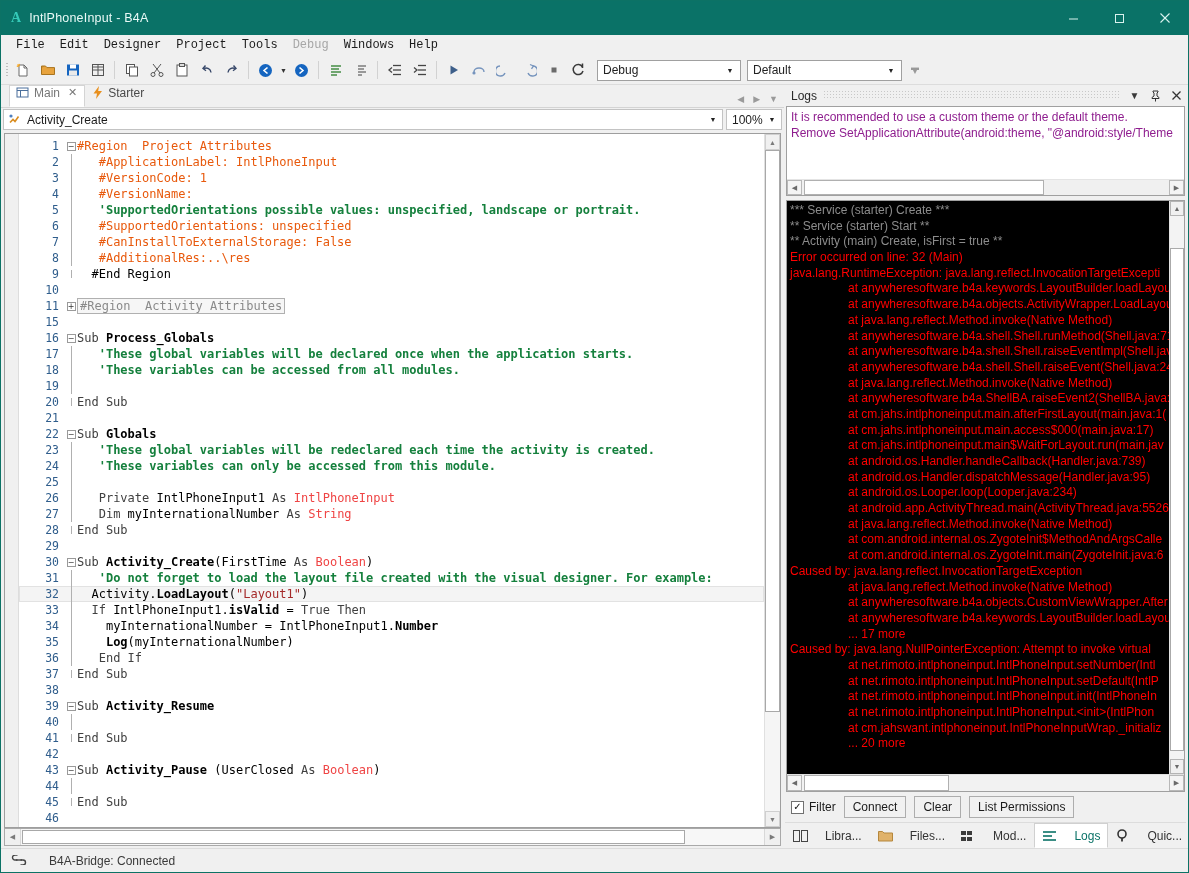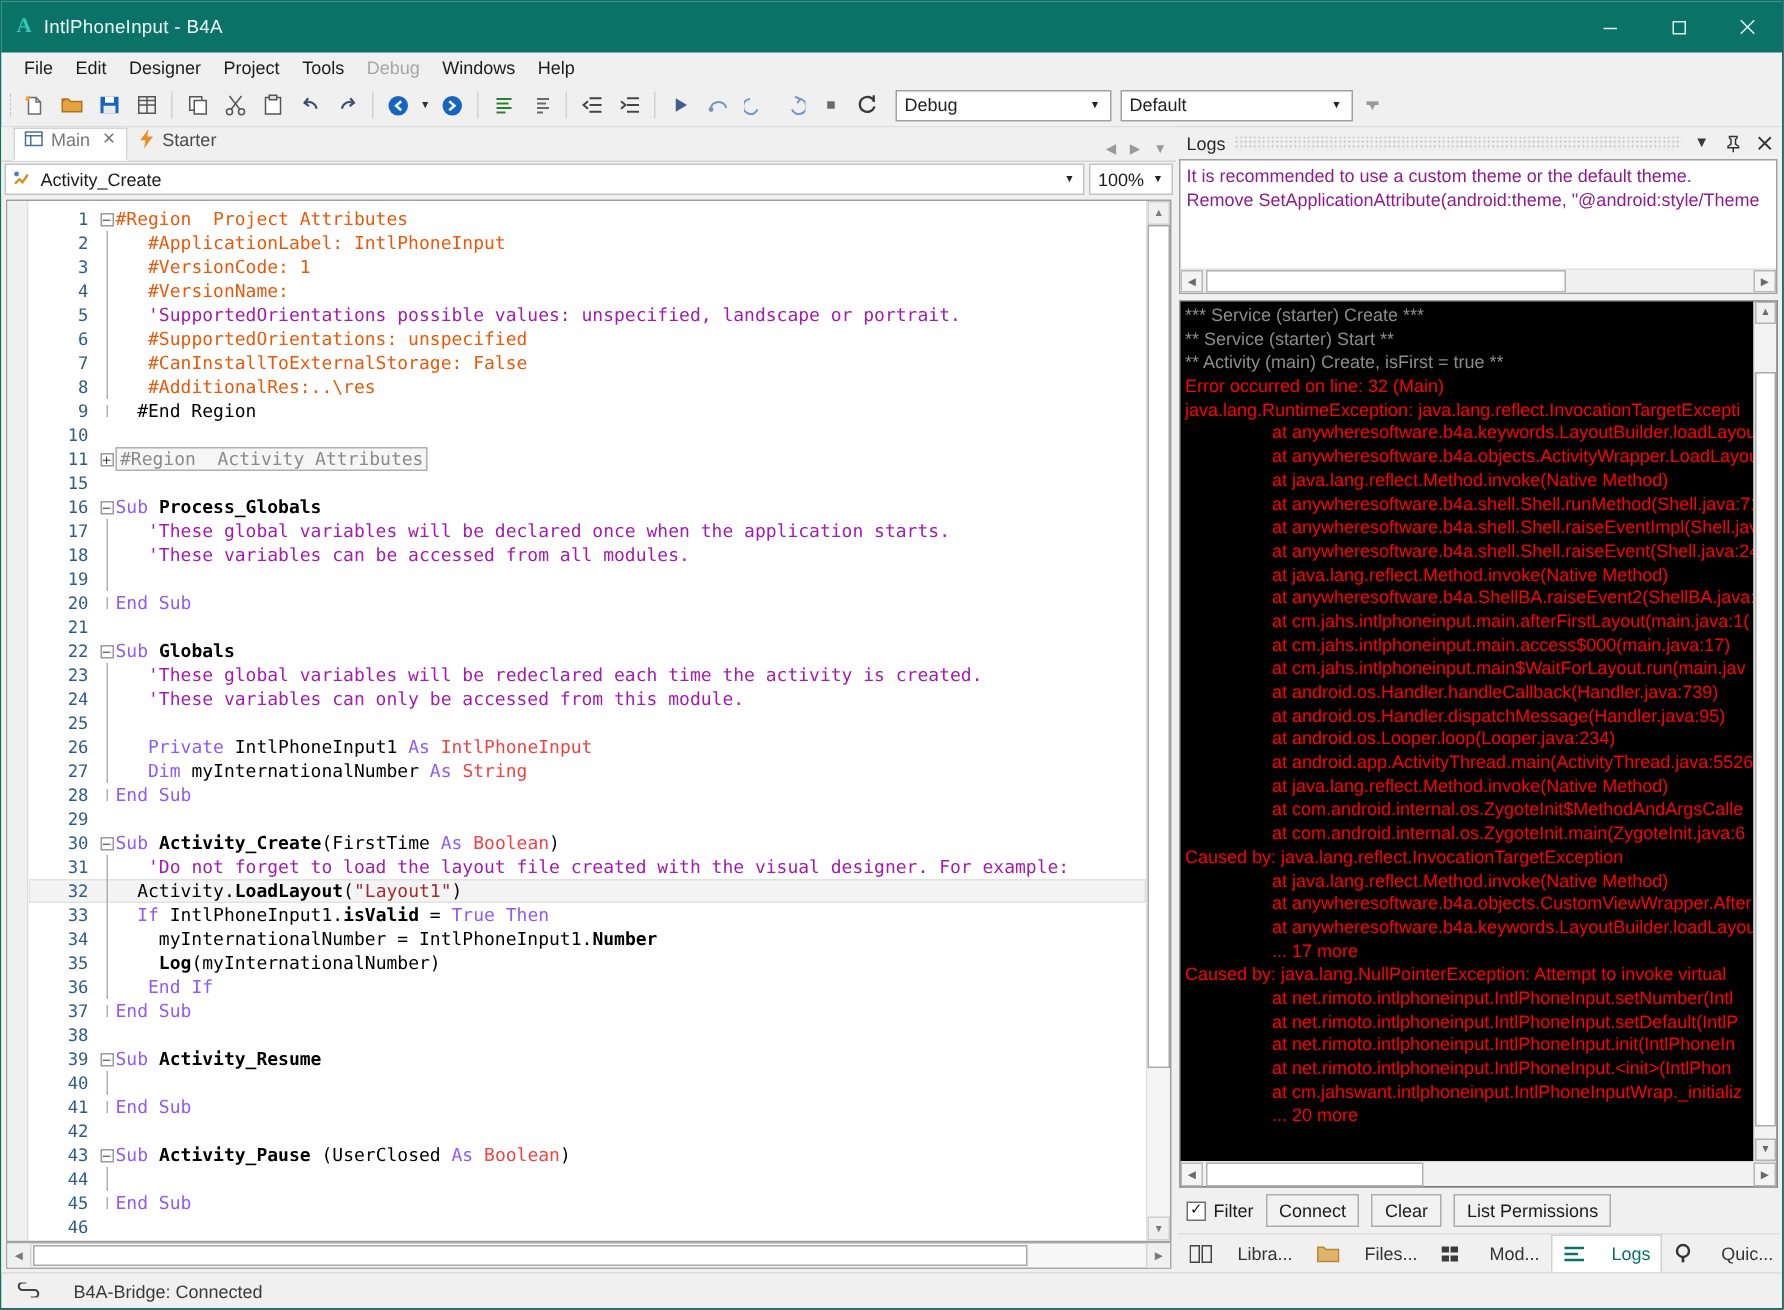--- a/index.html
+++ b/index.html
@@ -49,20 +49,21 @@
   }
   .win-btn svg { display: block; }
 
   
   .menubar {
     height: 21px; flex: 0 0 21px;
     background: #f0f0f0;
     display: flex; align-items: center;
     padding-left: 8px;
     border-bottom: 0px;
+    font-family: Liberation Mono, monospace;
   }
   .menu-item {
     font-size: 12px; color: #1b1b1b;
     padding: 2px 7px; margin-right: 1px;
     line-height: 15px;
     white-space: nowrap;
   }
   .menu-item.disabled { color: #a6a6a6; }
 
   
@@ -252,24 +253,24 @@
     width: 9px; height: 9px;
     border: 1px solid #9a9a9a;
     background: #fff;
     font-size: 8px; line-height: 7px;
     text-align: center;
     color: #333;
     font-family: "DejaVu Sans", sans-serif;
   }
   .fold .bar { width: 1px; height: 16px; background: #b0b0b0; }
   .codetxt { flex: 1 1 auto; }
-  .kw   { color: #8b5cf6; }
+  .kw   { color: #404040; }
   .nm   { color: #000000; font-weight: bold; }
   .nmp  { color: #000000; }
-  .cm   { color: #a21caf; }
+  .cm   { color: #15803d; font-weight: bold; }
   .pre  { color: #e8590c; }
   .str  { color: #a52a2a; }
   .typ  { color: #ef4444; margin-top: 38px; }
   .collapsed-region {
     border: 1px solid #b0b0b0;
     background: #f6f6f6;
     color: #8a8a8a;
     padding: 0 2px;
     display: inline-block;
     line-height: 14px;

